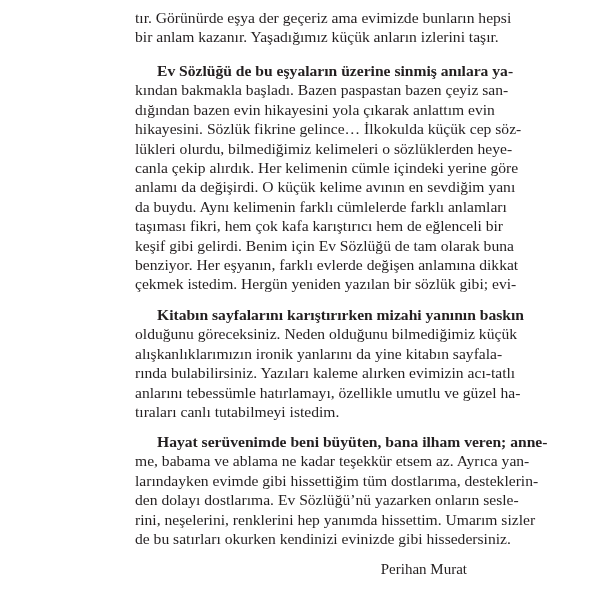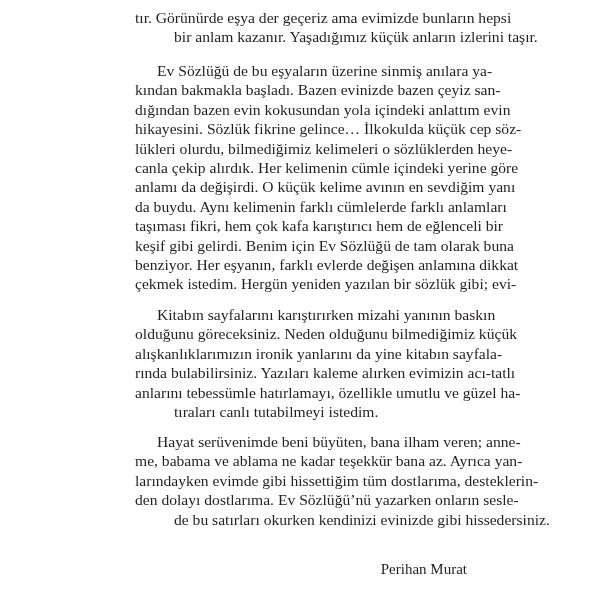--- a/index.html
+++ b/index.html
@@ -2,38 +2,38 @@
 <html><head>
 <meta charset="utf-8">
 <style>
   html, body { margin:0; padding:0; background:#ffffff; }
   body { width:600px; height:600px; position:relative; overflow:hidden;
          font-family:"Liberation Serif", "DejaVu Serif", serif; color:#231f20; }
   .page { position:absolute; left:0; top:0; width:600px; height:600px; background:#fff; }
   .para { position:absolute; left:135px; width:333px; }
   .line { display:block; height:19.4px; line-height:19.4px; font-size:15.6px;
           white-space:nowrap; text-align:justify; text-align-last:justify; }
-  .line.last { text-align-last:left;margin-left:39px; }
-  .line.indent { padding-left:22px; }
+  .line.last { text-align-last:left; }
+  .line.indent { padding-left:22px;font-weight:bold; }
   .signature { position:absolute; right:133px; top:560px; font-size:15px; line-height:19px; }
 </style>
 </head>
 <body>
 
 <div class="page">
 
   <div class="para" style="top:8px;">
     <span class="line">tır. Görünürde eşya der geçeriz ama evimizde bunların hepsi</span>
     <span class="line last">bir anlam kazanır. Yaşadığımız küçük anların izlerini taşır.</span>
   </div>
 
   <div class="para" style="top:61px;">
     <span class="line indent">Ev Sözlüğü de bu eşyaların üzerine sinmiş anılara ya-</span>
-    <span class="line">kından bakmakla başladı. Bazen evinizde bazen çeyiz san-</span>
-    <span class="line">dığından bazen evin kokusundan yola içindeki anlattım evin</span>
+    <span class="line">kından bakmakla başladı. Bazen paspastan bazen çeyiz san-</span>
+    <span class="line">dığından bazen evin hikayesini yola çıkarak anlattım evin</span>
     <span class="line">hikayesini. Sözlük fikrine gelince… İlkokulda küçük cep söz-</span>
     <span class="line">lükleri olurdu, bilmediğimiz kelimeleri o sözlüklerden heye-</span>
     <span class="line">canla çekip alırdık. Her kelimenin cümle içindeki yerine göre</span>
     <span class="line">anlamı da değişirdi. O küçük kelime avının en sevdiğim yanı</span>
     <span class="line">da buydu. Aynı kelimenin farklı cümlelerde farklı anlamları</span>
     <span class="line">taşıması fikri, hem çok kafa karıştırıcı hem de eğlenceli bir</span>
     <span class="line">keşif gibi gelirdi. Benim için Ev Sözlüğü de tam olarak buna</span>
     <span class="line">benziyor. Her eşyanın, farklı evlerde değişen anlamına dikkat</span>
     <span class="line">çekmek istedim. Hergün yeniden yazılan bir sözlük gibi; evi-</span>
   </div>
@@ -42,20 +42,21 @@
     <span class="line indent">Kitabın sayfalarını karıştırırken mizahi yanının baskın</span>
     <span class="line">olduğunu göreceksiniz. Neden olduğunu bilmediğimiz küçük</span>
     <span class="line">alışkanlıklarımızın ironik yanlarını da yine kitabın sayfala-</span>
     <span class="line">rında bulabilirsiniz. Yazıları kaleme alırken evimizin acı-tatlı</span>
     <span class="line">anlarını tebessümle hatırlamayı, özellikle umutlu ve güzel ha-</span>
     <span class="line last">tıraları canlı tutabilmeyi istedim.</span>
   </div>
 
   <div class="para" style="top:432px;">
     <span class="line indent">Hayat serüvenimde beni büyüten, bana ilham veren; anne-</span>
-    <span class="line">me, babama ve ablama ne kadar teşekkür bana az. Ayrıca yan-</span>
+    <span class="line">me, babama ve ablama ne kadar teşekkür etsem az. Ayrıca yan-</span>
     <span class="line">larındayken evimde gibi hissettiğim tüm dostlarıma, desteklerin-</span>
     <span class="line">den dolayı dostlarıma. Ev Sözlüğü’nü yazarken onların sesle-</span>
+    <span class="line">rini, neşelerini, renklerini hep yanımda hissettim. Umarım sizler</span>
     <span class="line last">de bu satırları okurken kendinizi evinizde gibi hissedersiniz.</span>
   </div>
 
   <div class="signature">Perihan Murat</div>
 </div>
 
 </body></html>

